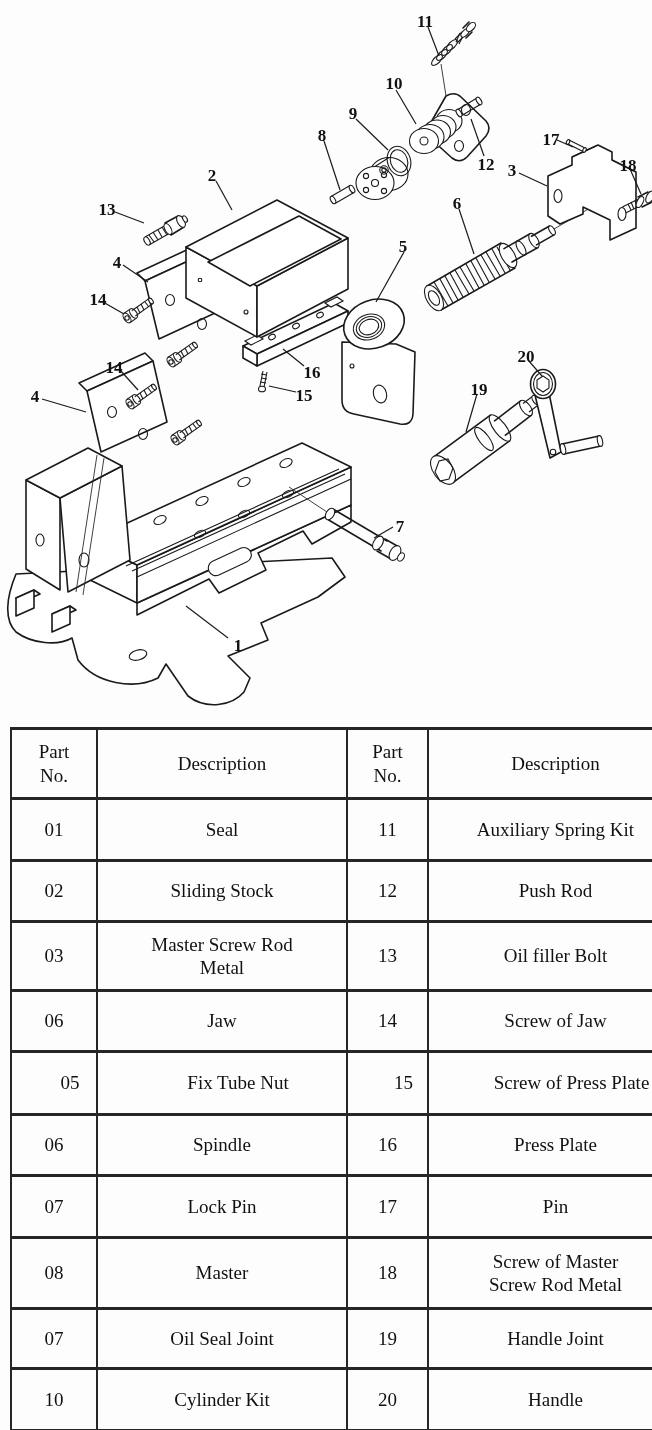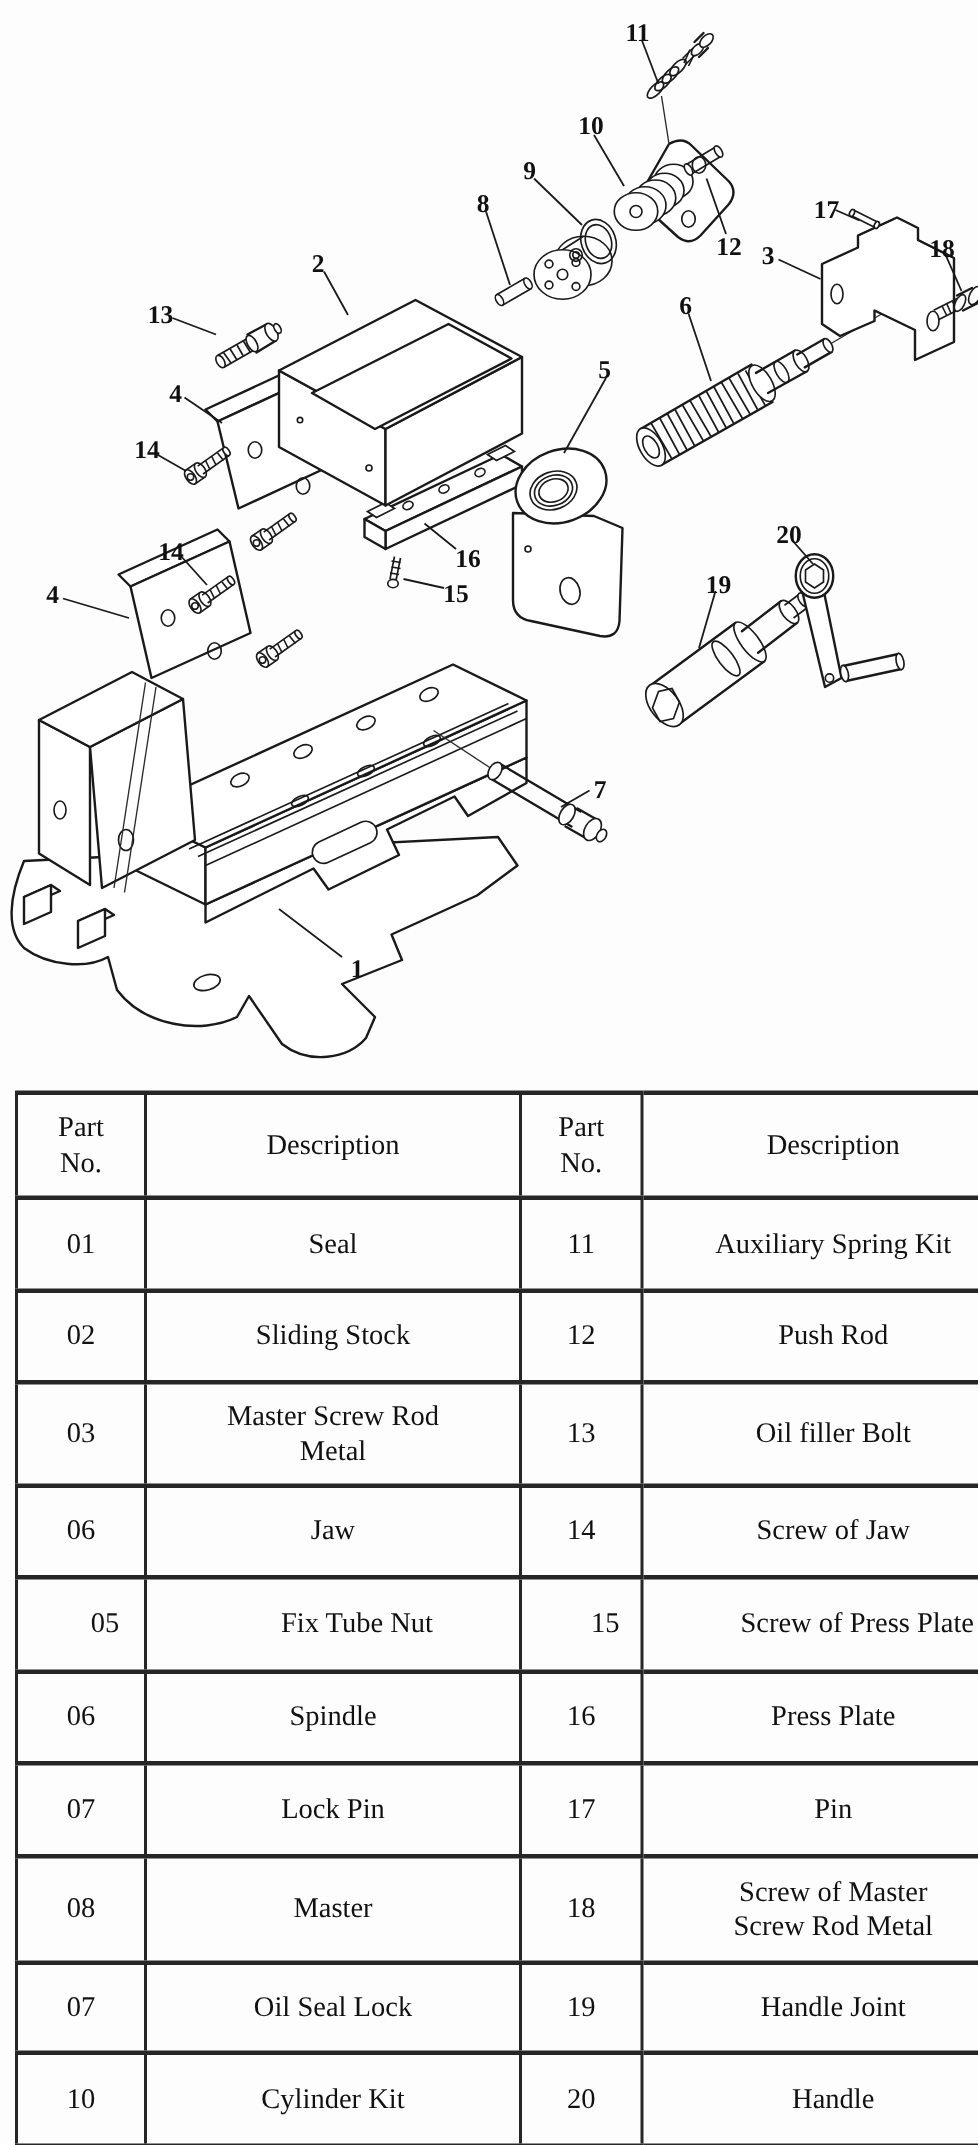--- a/index.html
+++ b/index.html
@@ -396,21 +396,21 @@
   </tr>
   <tr class="r-e">
     <td>08</td>
     <td>Master</td>
     <td>18</td>
     <td>Screw of Master
 Screw Rod Metal</td>
   </tr>
   <tr class="r-f">
     <td>07</td>
-    <td>Oil Seal Lock</td>
+    <td>Oil Seal Joint</td>
     <td>19</td>
     <td>Handle Joint</td>
   </tr>
   <tr class="r-a">
     <td>10</td>
     <td>Cylinder Kit</td>
     <td>20</td>
     <td>Handle</td>
   </tr>
 </tbody>

